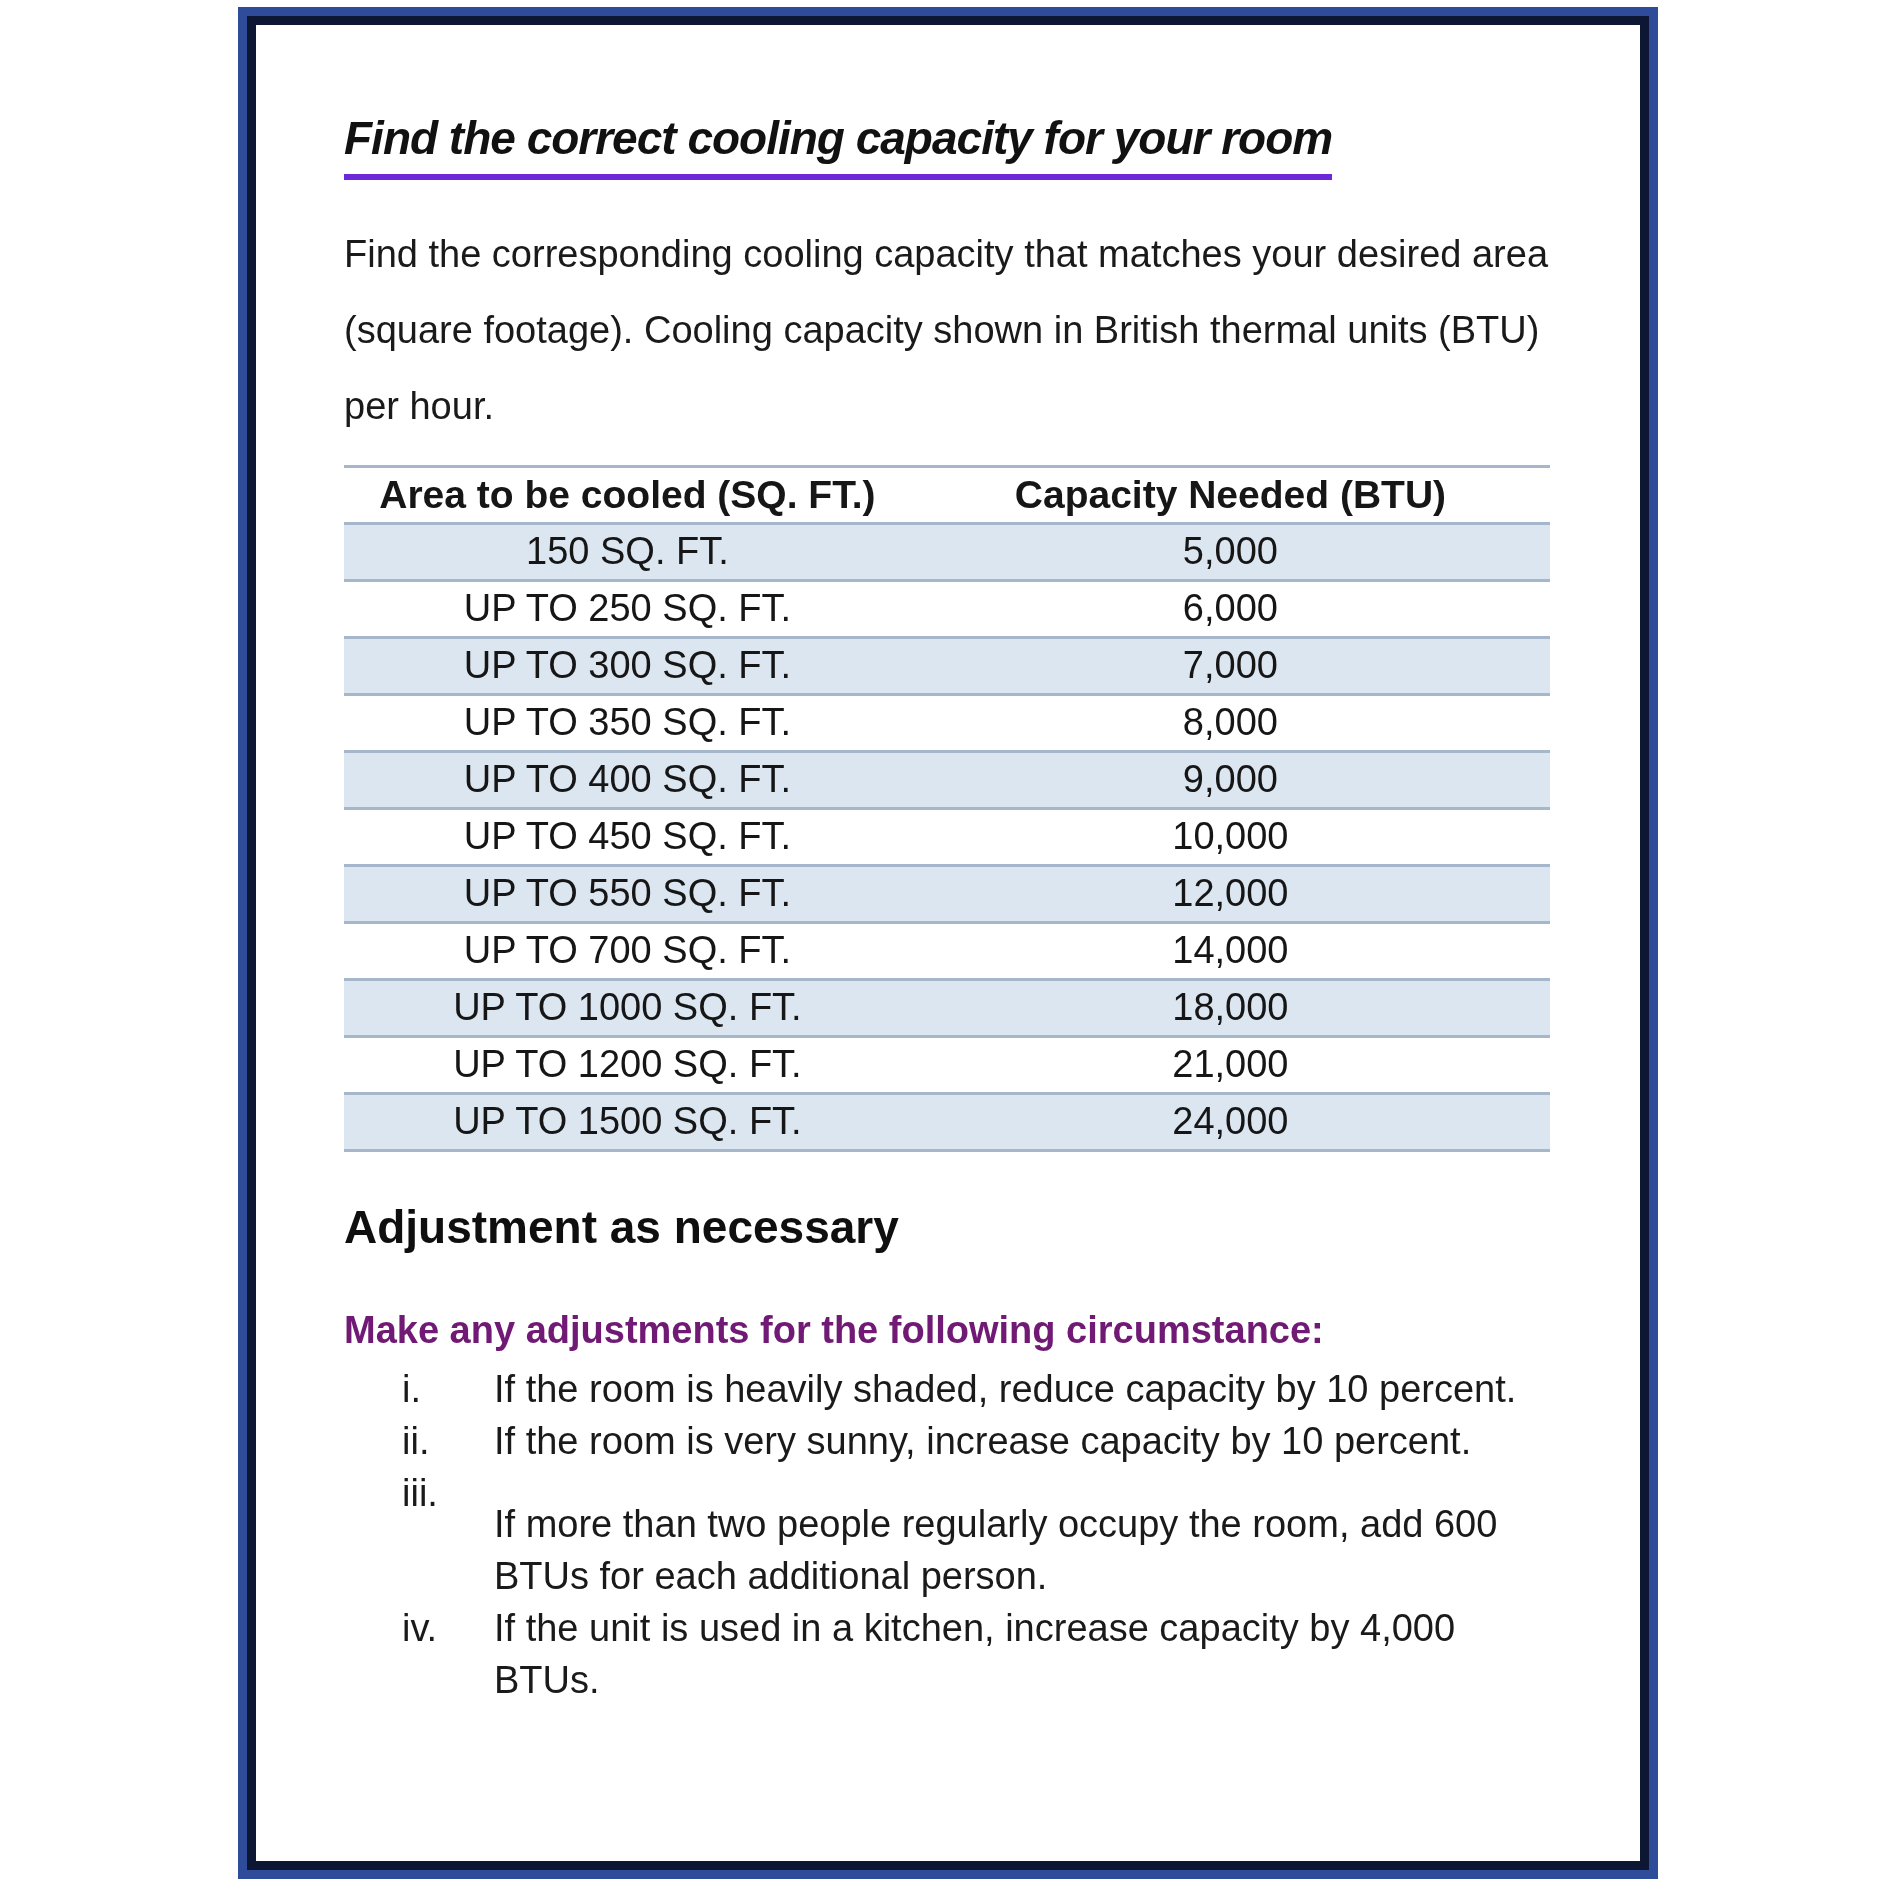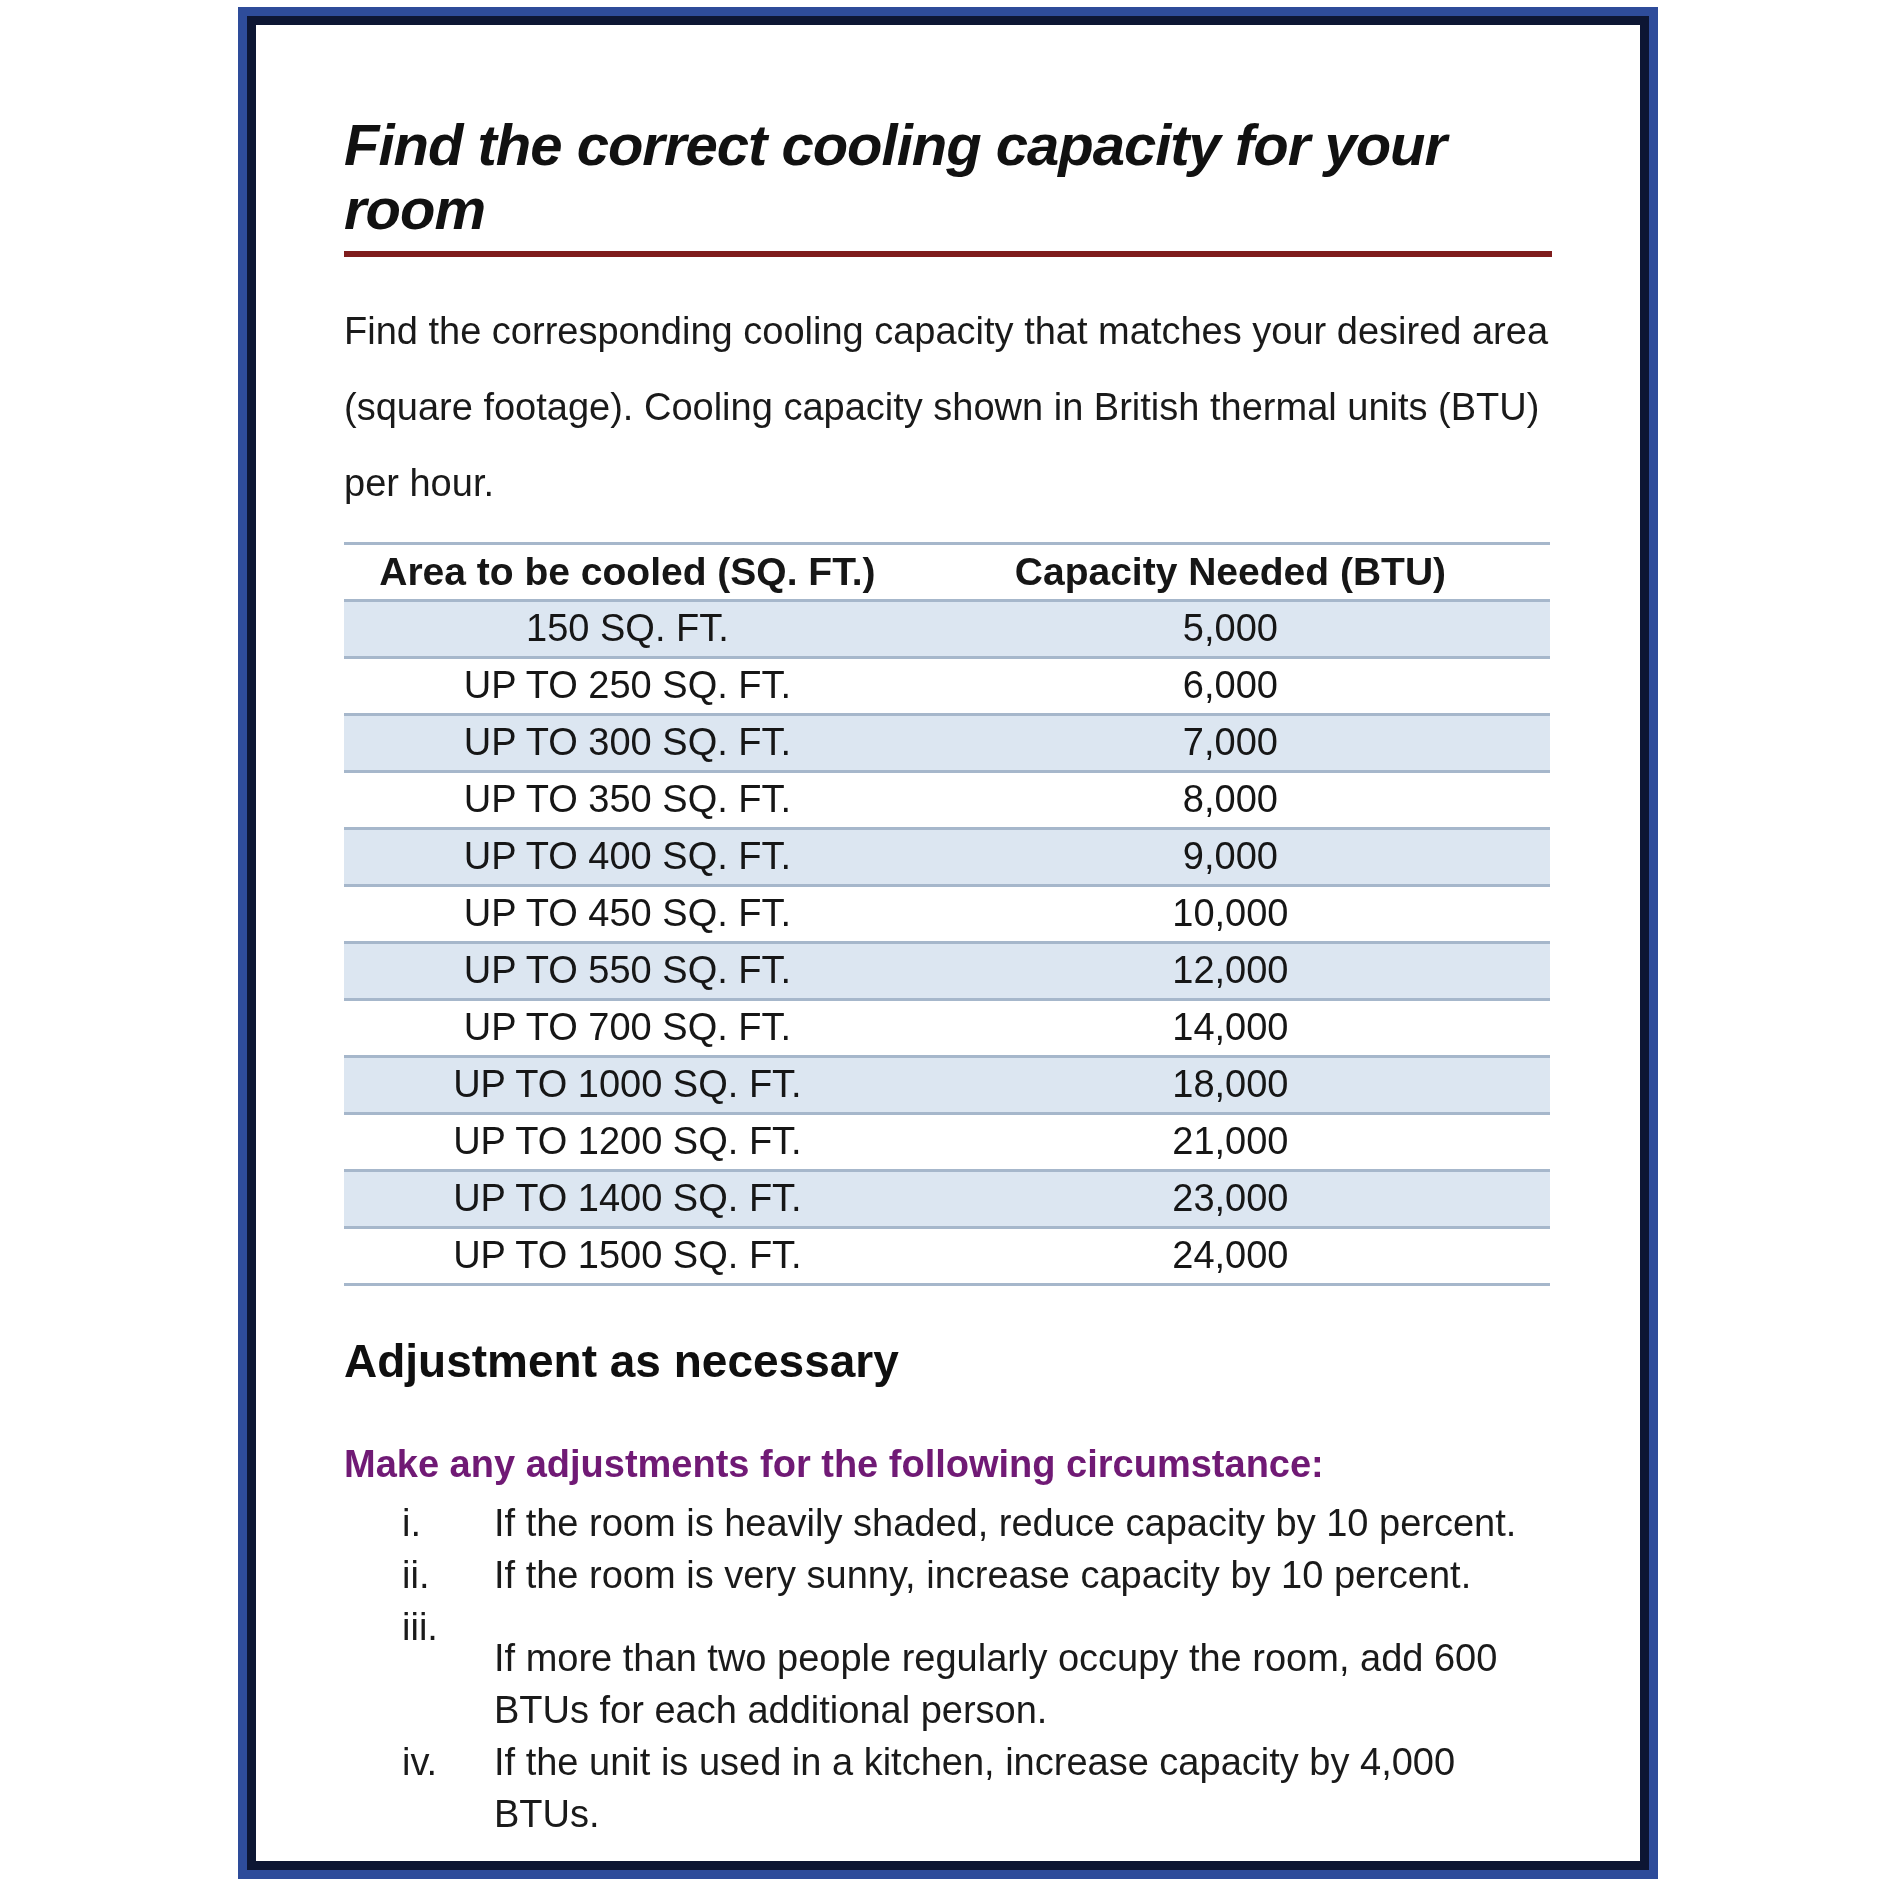--- a/index.html
+++ b/index.html
@@ -34,27 +34,27 @@
     background: #ffffff;
     padding: 0 88px;
     overflow: hidden;
   }
   
   .title-wrap {
     margin-top: 88px;
   }
   .doc-title {
     display: inline-block;
-    font-size: 58px;
+    font-size: 46px;
     font-weight: bold;
     font-style: italic;
     letter-spacing: -1px;
     color: #111111;
     padding-bottom: 10px;
-    border-bottom: 6px solid #7f1d1d;
+    border-bottom: 6px solid #6d28d9;
     line-height: 1.1;
   }
   
   .intro {
     margin-top: 36px;
     font-size: 38px;
     line-height: 76px;
     max-width: 1208px;
     color: #1a1a1a;
   }
@@ -185,24 +185,20 @@
         </tr>
         <tr>
           <td>UP TO 1000 SQ. FT.</td>
           <td>18,000</td>
         </tr>
         <tr>
           <td>UP TO 1200 SQ. FT.</td>
           <td>21,000</td>
         </tr>
         <tr>
-          <td>UP TO 1400 SQ. FT.</td>
-          <td>23,000</td>
-        </tr>
-        <tr>
           <td>UP TO 1500 SQ. FT.</td>
           <td>24,000</td>
         </tr>
       </tbody>
     </table>
 
     <div class="adj-heading">Adjustment as necessary</div>
 
     <div class="adj-lead">Make any adjustments for the following circumstance:</div>
 

